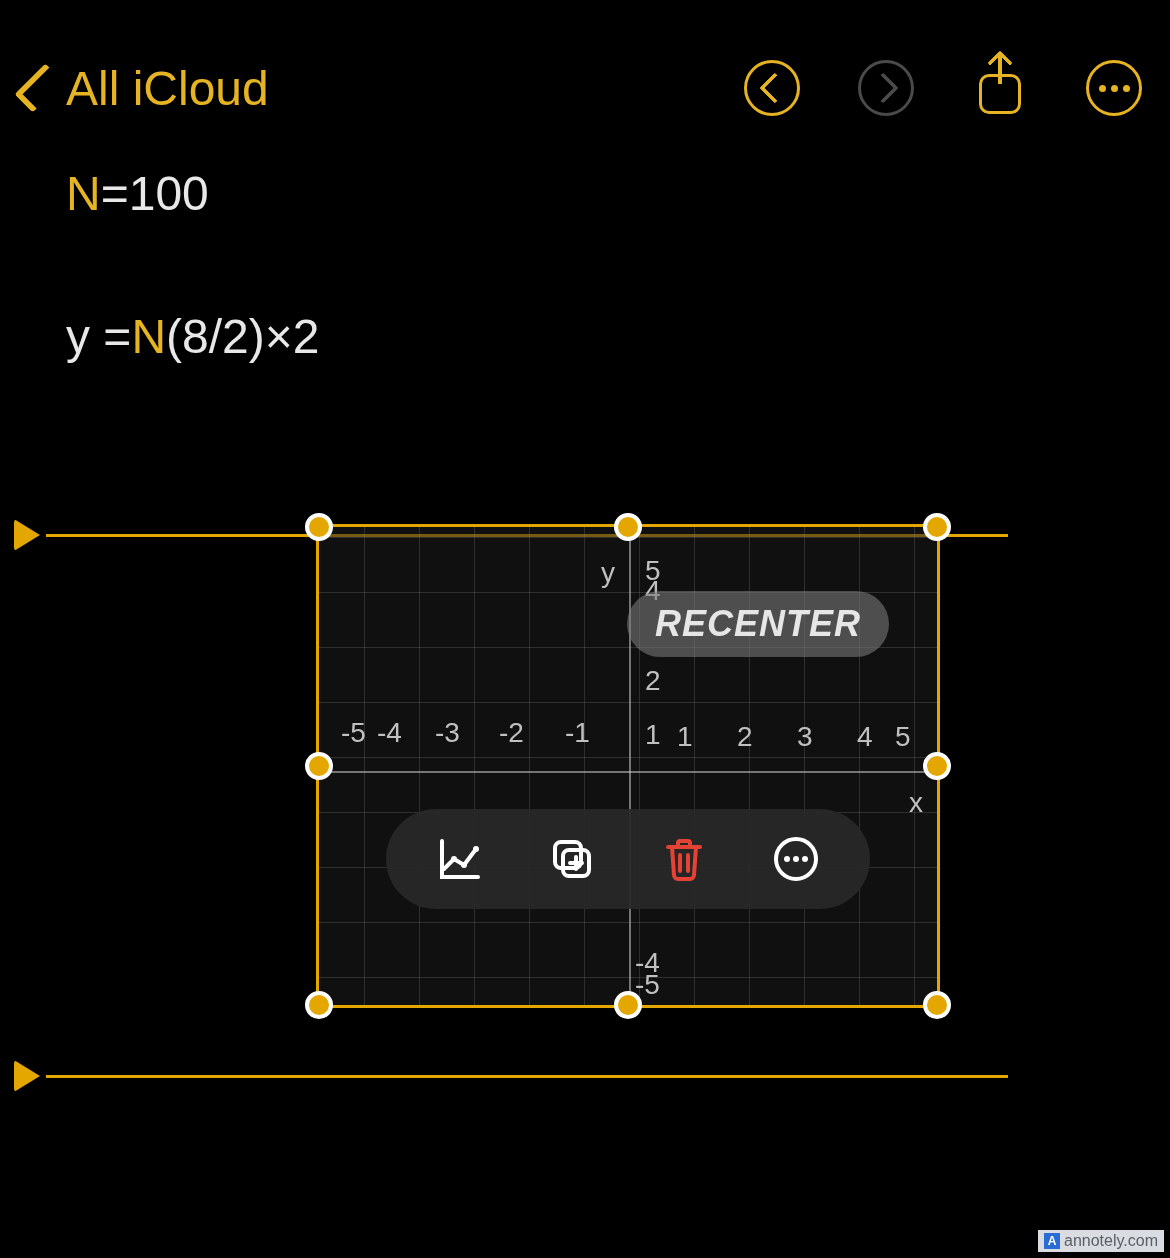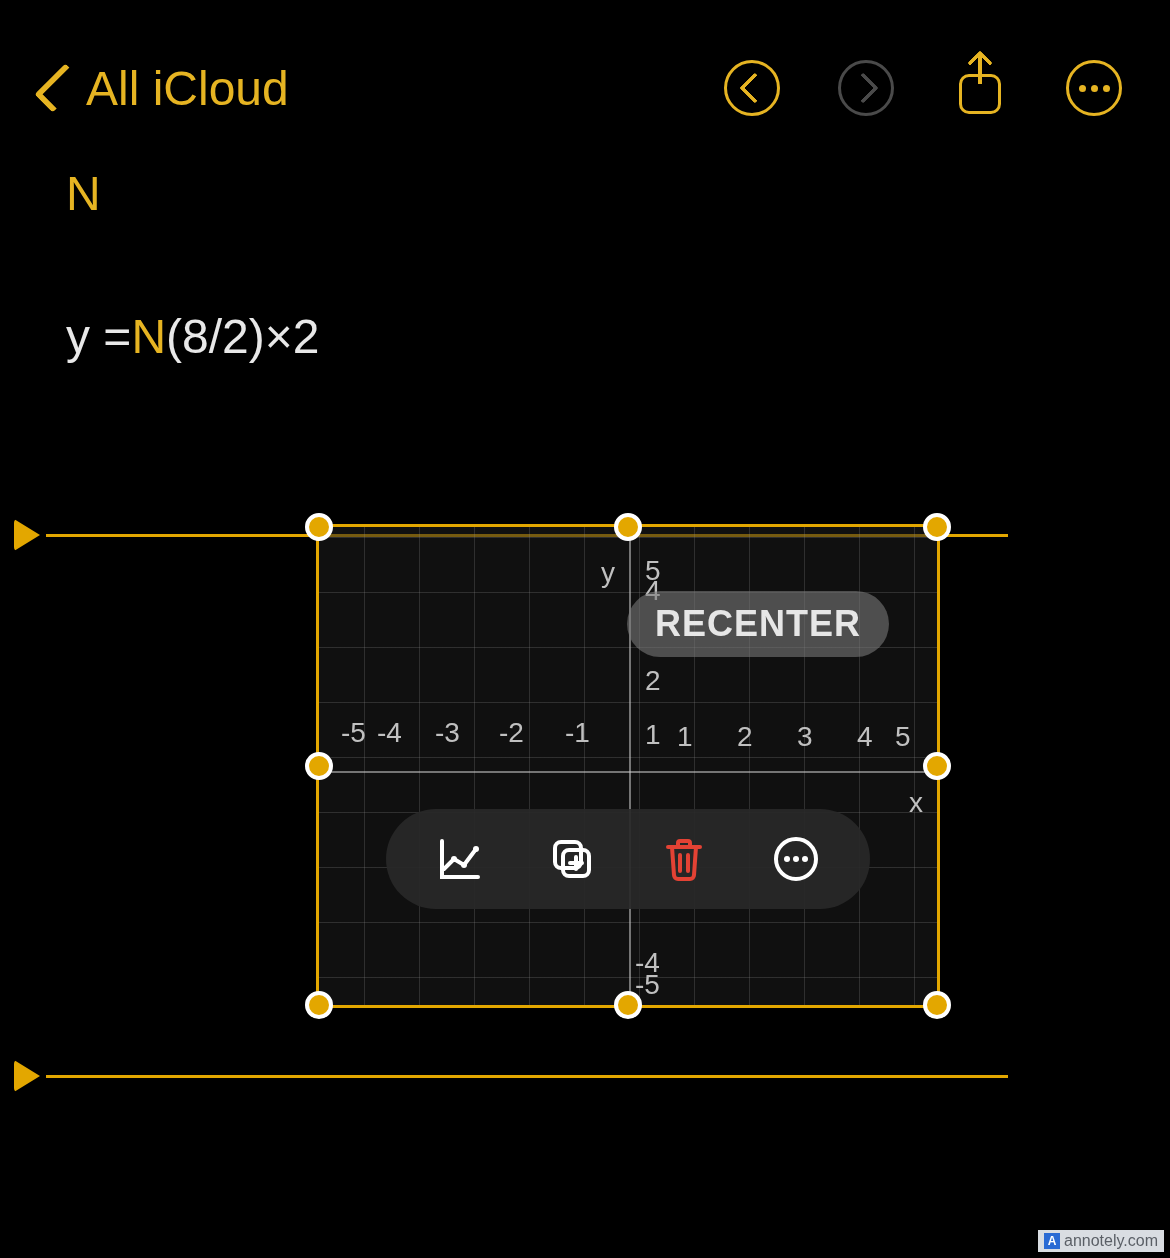--- a/index.html
+++ b/index.html
@@ -13,21 +13,21 @@
     --dimtext: #C0C0C0;
   }
 
   
   .navbar {
     position: absolute;
     top: 48px; left: 0; right: 0;
     height: 80px;
     display: flex;
     align-items: center;
-    padding: 0 36px;
+    padding: 0 16px;
   }
   .back-group { display:flex; align-items:center; gap:14px; cursor:pointer; }
   .chevron-back {
     width: 26px; height: 44px;
     border-left: 6px solid var(--accent);
     border-bottom: 6px solid var(--accent);
     transform: rotate(45deg);
     border-radius: 4px;
     margin-left:10px;
   }
@@ -103,20 +103,21 @@
   .tick { position:absolute; color:var(--dimtext); font-size:28px; }
   .axis-label { position:absolute; color:var(--dimtext); font-size:28px; }
 
   
   .recenter {
     position:absolute; top:64px; left:308px;
     background: rgba(120,120,120,0.6);
     color:#E6E6E6; font-size:36px; font-weight:600; letter-spacing:1px;
     padding:12px 28px; border-radius:40px;
     cursor:pointer;
+    font-style:italic;
   }
 
   
   .float-toolbar {
     position:absolute; bottom:96px; left:50%; transform:translateX(-50%);
     background: rgba(40,40,40,0.92);
     border-radius:56px;
     height:100px; display:flex; align-items:center; gap:60px;
     padding:0 48px;
   }
@@ -166,20 +167,21 @@
             <span></span>
           </div>
       </div>
     </div>
   </div>
 </div>
 
 <div class="note-body">
   <div class="math-line">
     <span class="hlvar">N</span>
+    <span>=100</span>
   </div>
   <div class="math-line line2">
     <span>y = </span>
     <span class="hlvar">N</span>
     <span>(8/2)×2</span>
   </div>
 </div>
 
 <div class="caret-line-wrap caret-top">
   <div class="caret-tri"></div>

